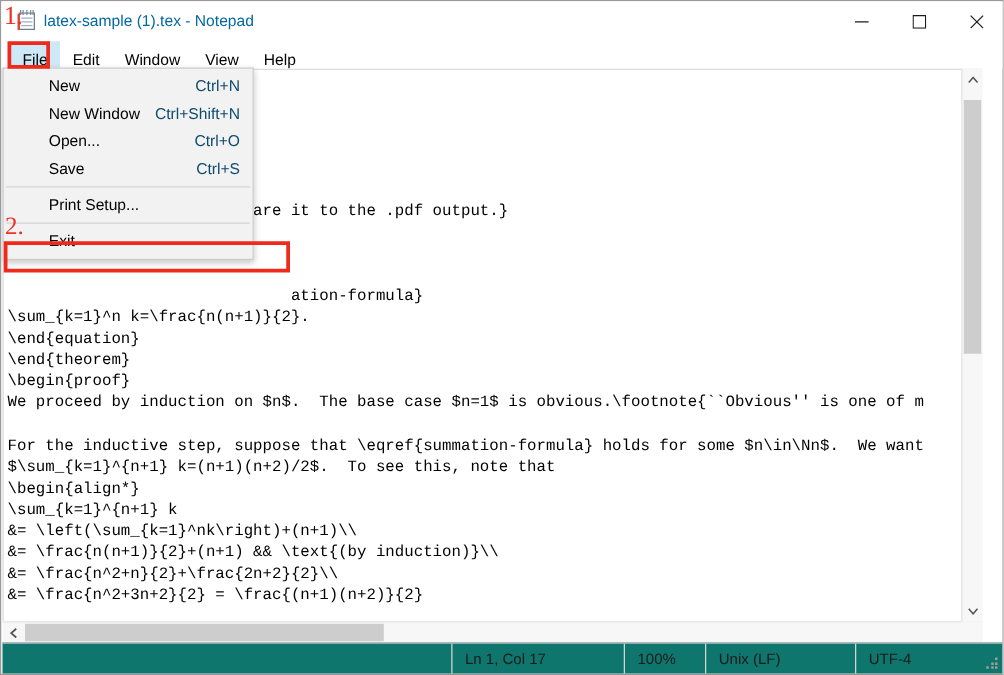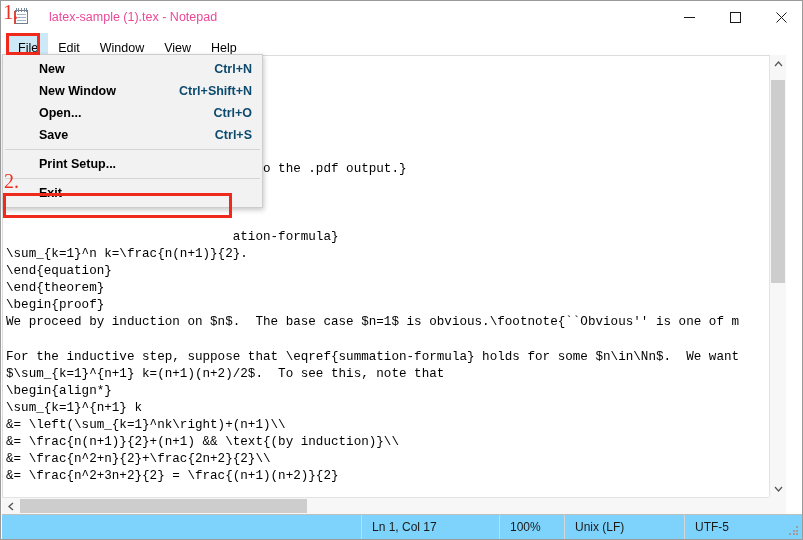--- a/index.html
+++ b/index.html
@@ -90,24 +90,23 @@
     font-size: 21px;
     color: #ef3124;
     font-weight: 400;
     line-height: 1;
     z-index: 40;
     letter-spacing: -0.5px;
   }
 
   .tb-title {
     font-size: 12.5px;
-    color: #ec4899;
+    color: #0369a1;
     line-height: 32px;
     white-space: nowrap;
-    margin-left: 14px;
   }
 
   .tb-spacer { flex: 1 1 auto; }
 
   .winbtns {
     display: flex;
     height: 32px;
   }
   .winbtn {
     width: 46px;
@@ -253,21 +252,21 @@
     background: #f7f7f7;
   }
 
   
   .statusbar {
     position: absolute;
     left: 1px;
     top: 513px;
     width: 800px;
     height: 25px;
-    background: #7dd3fc;
+    background: #0f766e;
     border-top: 1px solid #bfbfbf;
     box-sizing: border-box;
     display: flex;
     align-items: center;
     font-size: 12px;
     color: #1b1b1b;
   }
   .sb-flex { flex: 1 1 auto; height: 100%; }
   .sb-cell {
     height: 100%;
@@ -293,29 +292,28 @@
     position: absolute;
     width: 2px; height: 2px;
     background: #9d9d9d;
   }
 
   
   .dropdown {
     position: absolute;
     left: 1px;
     top: 53px;
-    width: 261px;
+    width: 201px;
     background: #f2f2f2;
     border: 1px solid #cdcdcd;
     box-shadow: 1px 2px 5px rgba(0,0,0,0.22);
     z-index: 20;
     padding: 3px 0 3px 0;
     box-sizing: border-box;
     font-size: 12.5px;
-    font-weight: bold;
   }
   .dd-item {
     position: relative;
     height: 22px;
     display: flex;
     align-items: center;
     color: #000000;
     padding-left: 36px;
     padding-right: 10px;
     cursor: default;
@@ -478,21 +476,21 @@
       </svg>
     </div>
   </div>
   <div class="corner-box"></div>
 
   <div class="statusbar">
     <div class="sb-flex"></div>
     <div class="sb-cell sb-lncol">Ln 1, Col 17</div>
     <div class="sb-cell sb-zoom">100%</div>
     <div class="sb-cell sb-eol">Unix (LF)</div>
-    <div class="sb-cell sb-enc">UTF-5</div>
+    <div class="sb-cell sb-enc">UTF-4</div>
     <div class="sb-grip">
       <i style="left:7px;top:0px"></i>
       <i style="left:3.5px;top:3.5px"></i>
         <i style="left:7px;top:3.5px"></i>
       <i style="left:0px;top:7px"></i>
         <i style="left:3.5px;top:7px"></i>
         <i style="left:7px;top:7px"></i>
     </div>
   </div>
 

